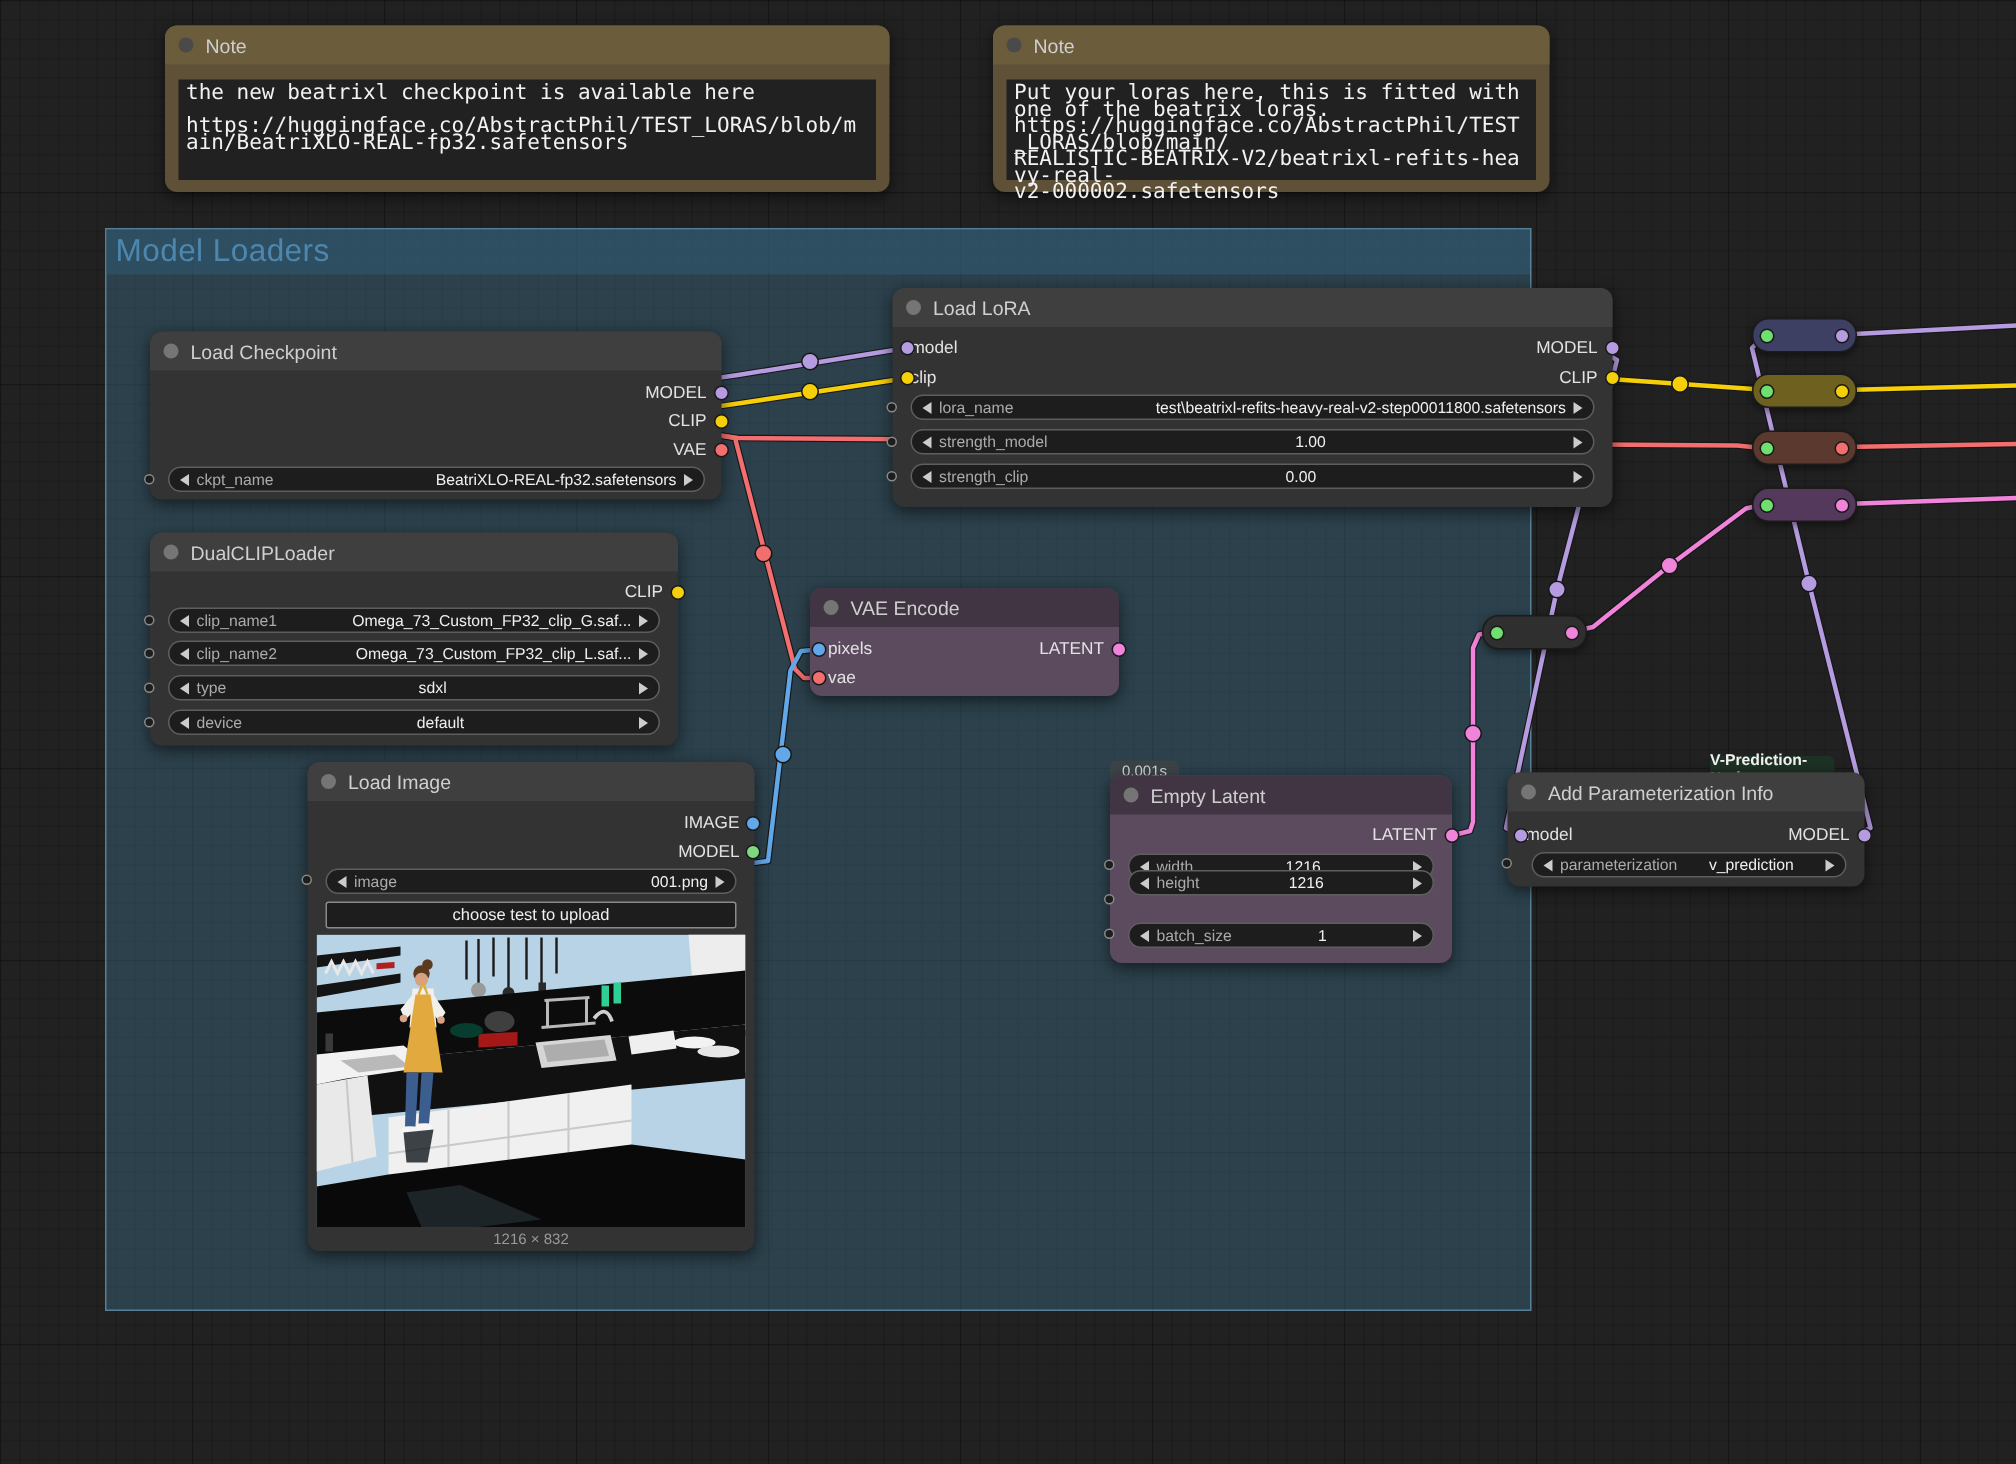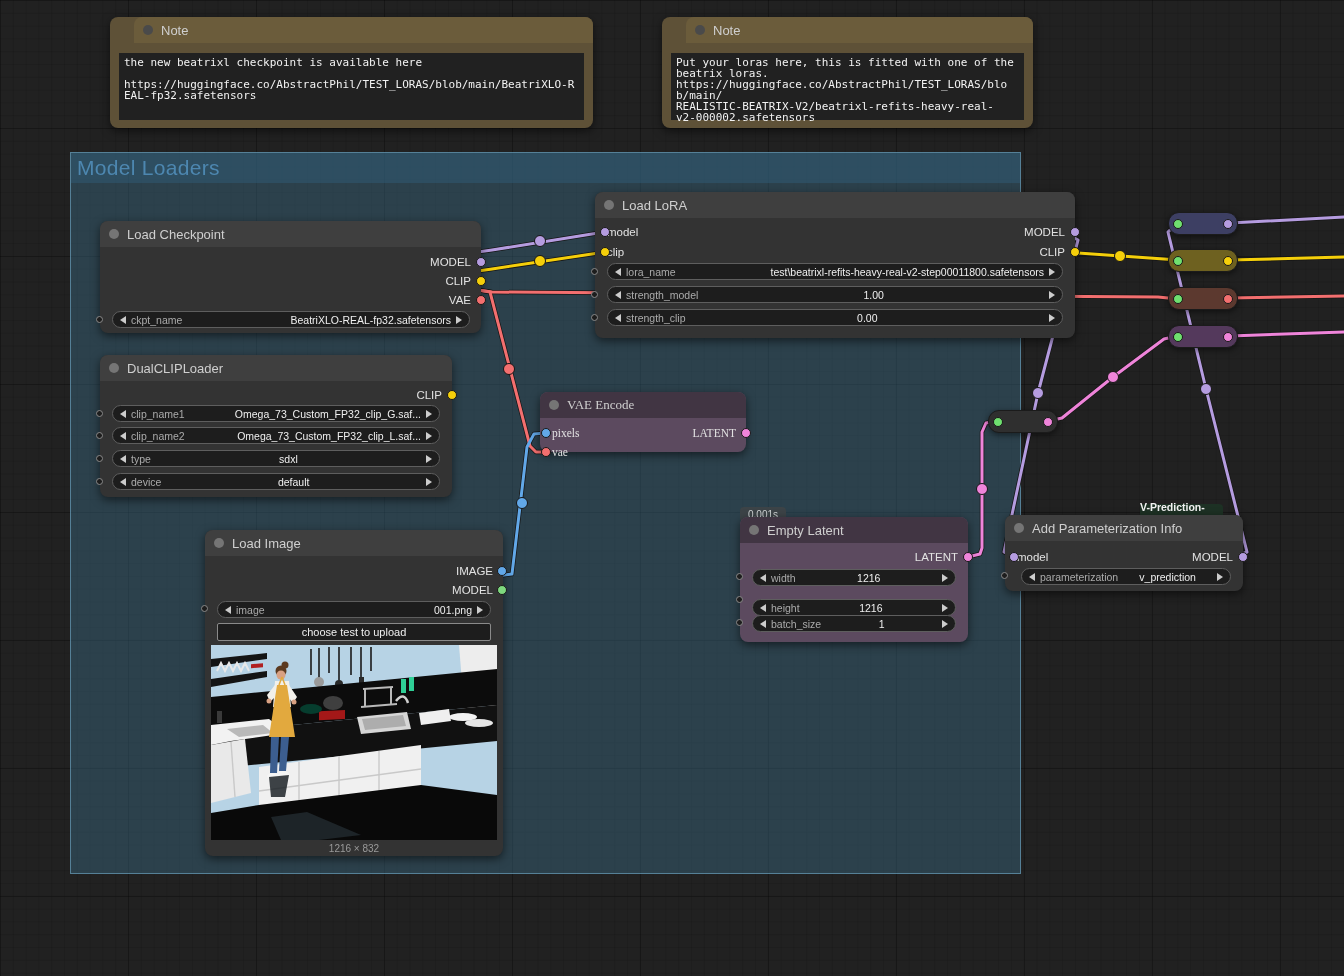--- a/index.html
+++ b/index.html
@@ -33,25 +33,25 @@
     box-shadow:0 3px 10px rgba(0,0,0,.55);color:#d7d7d7;font-size:12px;
   }
   .ntitle{
     height:26px;border-radius:8px 8px 0 0;background:#3f3f3f;display:flex;align-items:center;
     font-size:13px;color:#cfcfcf;padding-left:9px;gap:8px;
   }
   .tdot{width:10px;height:10px;border-radius:50%;background:#757575;flex:0 0 auto;}
   .purple-node{background:#5c4a5f;}
   .purple-node .ntitle{background:#413543;}
   .note-node{background:#5e5137;}
-  .note-node .ntitle{background:#6b5c3b;margin-left:24px;}
+  .note-node .ntitle{background:#6b5c3b;}
   .note-node .tdot{background:#4a4a4a;}
   .note-text{
     position:absolute;left:9px;right:9px;top:36px;bottom:8px;background:#212121;
-    color:#f2f2f2;font-family:"DejaVu Sans Mono",monospace;font-size:11px;line-height:11px;
+    color:#f2f2f2;font-family:"DejaVu Sans Mono",monospace;font-size:14px;line-height:11px;
     padding:4px 5px;white-space:pre-wrap;word-break:break-all;box-sizing:border-box;
   }
   .slot{position:absolute;height:16px;display:flex;align-items:center;font-size:11.5px;color:#e2e2e2;}
   .slot.out{right:10px;}
   .slot.in{left:12px;}
   .sdot{position:absolute;width:10px;height:10px;border-radius:50%;border:1px solid #191919;box-sizing:border-box;}
   .c-model{background:#b59ce0;} .c-clip{background:#f5cf0a;} .c-vae{background:#f36f6f;}
   .c-latent{background:#ef84da;} .c-image{background:#62a8e8;} .c-mask{background:#7ed87e;}
   .c-green{background:#6fe06f;}
   .widget{
@@ -237,34 +237,34 @@
     </div>
     <div class="wring" style="top:123px;"></div>
     <div class="widget" style="left:12px;right:12px;top:118px;">
       <span class="arr left"></span>
       <span class="wlabel">device</span>
       <span class="wvalue">default</span>
       <span class="arr right"></span>
     </div>
   </div>
 
-  <div class="node purple-node" style="left:540px;top:392px;width:206px;height:60px;font-family:Liberation Serif, serif;">
+  <div class="node purple-node" style="left:540px;top:392px;width:206px;height:72px;">
     <div class="ntitle">
       <div class="tdot"></div>
       <span>VAE Encode</span>
     </div>
     <div class="slot in" style="top:33px;">pixels</div>
     <div class="sdot c-image" style="left:1px;top:36px;"></div>
     <div class="slot in" style="top:52px;">vae</div>
     <div class="sdot c-vae" style="left:1px;top:55px;"></div>
     <div class="slot out" style="top:33px;">LATENT</div>
     <div class="sdot c-latent" style="right:-5px;top:36px;"></div>
   </div>
 
-  <div class="node" style="left:205px;top:530px;width:298px;height:326px;">
+  <div class="node" style="left:205px;top:508px;width:298px;height:326px;">
     <div class="ntitle">
       <div class="tdot"></div>
       <span>Load Image</span>
     </div>
     <div class="slot out" style="top:33px;">IMAGE</div>
     <div class="sdot c-image" style="right:-4px;top:36px;"></div>
     <div class="slot out" style="top:52px;">MODEL</div>
     <div class="sdot c-mask" style="right:-4px;top:55px;"></div>
     <div class="wring" style="top:75px;"></div>
     <div class="widget" style="left:12px;right:12px;top:71px;">
@@ -373,21 +373,21 @@
     <div class="slot out" style="top:32px;">LATENT</div>
     <div class="sdot c-latent" style="right:-5px;top:35px;"></div>
     <div class="wring" style="top:56px;"></div>
     <div class="widget" style="left:12px;right:12px;top:52px;">
       <span class="arr left"></span>
       <span class="wlabel">width</span>
       <span class="wvalue">1216</span>
       <span class="arr right"></span>
     </div>
     <div class="wring" style="top:79px;"></div>
-    <div class="widget" style="left:12px;right:12px;top:82px;">
+    <div class="widget" style="left:12px;right:12px;top:63px;">
       <span class="arr left"></span>
       <span class="wlabel">height</span>
       <span class="wvalue">1216</span>
       <span class="arr right"></span>
     </div>
     <div class="wring" style="top:102px;"></div>
     <div class="widget" style="left:12px;right:12px;top:98px;">
       <span class="arr left"></span>
       <span class="wlabel">batch_size</span>
       <span class="wvalue">1</span>

